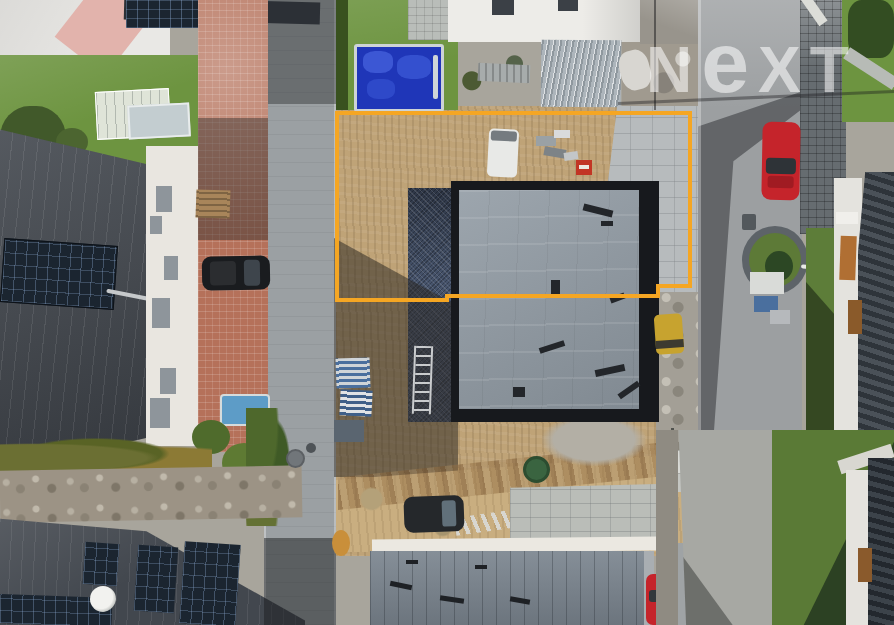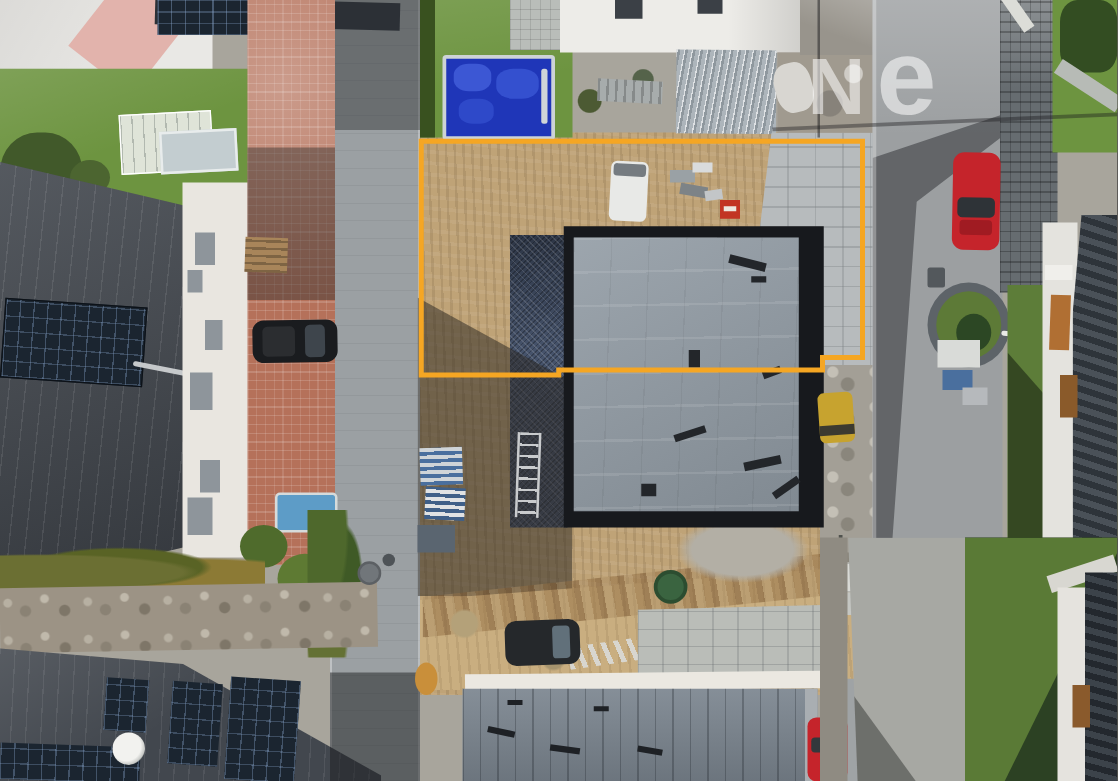--- a/index.html
+++ b/index.html
@@ -447,15 +447,16 @@
     <polygon data-name="plot-boundary" points="337,113 690,113 690,286 658,286 658,296 447,296 447,300 337,300" fill="none" stroke="#F5A623" stroke-width="4" stroke-linejoin="miter"></polygon>
   </svg>
 
   <div class="abs" data-name="watermark" title="NEXT">
     <span data-name="watermark-n">N</span>
     <span data-name="watermark-e-wrap">
       
       
       <span data-name="watermark-e">e</span>
     </span>
+    <span data-name="watermark-xt">XT</span>
   </div>
 
 </div>
 
 </body></html>

